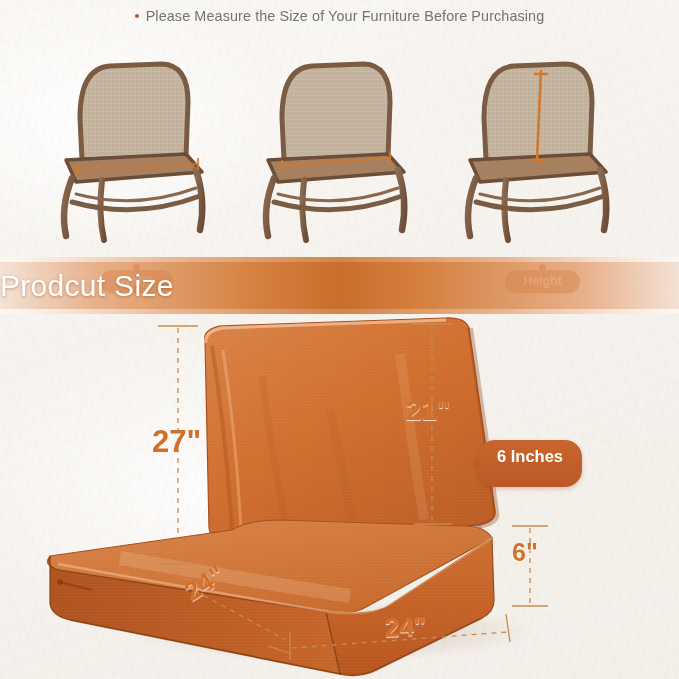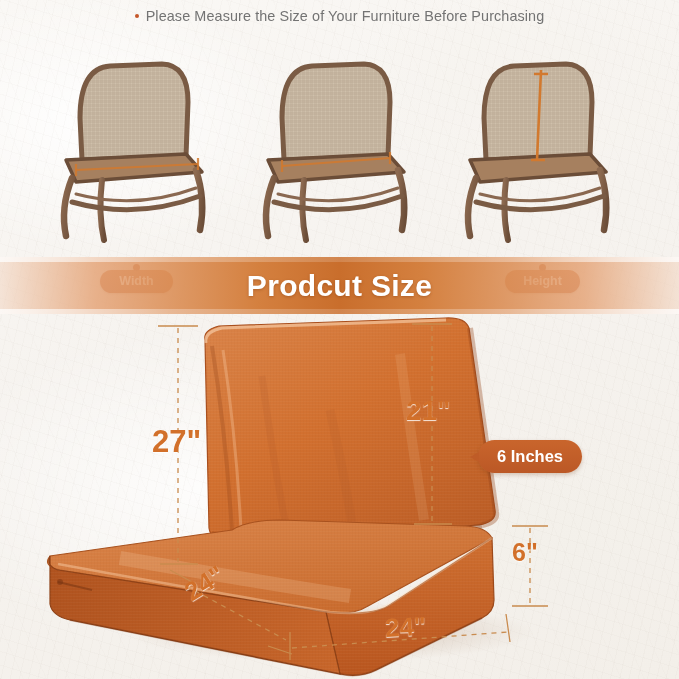--- a/index.html
+++ b/index.html
@@ -84,22 +84,22 @@
     background:linear-gradient(90deg,
       rgba(255,255,255,.75) 0%, rgba(255,255,255,.3) 25%,
       rgba(255,255,255,.16) 50%, rgba(255,255,255,.3) 75%,
       rgba(255,255,255,.75) 100%);
   }
   .banner .strip.top{top:0;}
   .banner .strip.bot{bottom:0;}
   .banner-title{
     position:absolute;left:0;right:0;top:50%;
     transform:translateY(-50%);
-    text-align:center;color:#fff;
-    font-size:30px;font-weight:bold;letter-spacing:.3px;
+    color:#fff;
+    font-size:30px;font-weight:normal;letter-spacing:.3px;
     text-shadow:0 1px 3px rgba(130,60,15,.45);
   }
 
   
   .product{position:absolute;left:0;top:314px;width:679px;height:365px;}
   .product svg{display:block;width:679px;height:365px;}
 
   
   .dim{
     position:absolute;
@@ -109,21 +109,21 @@
   }
   .dim-27{left:152px;top:424px;font-size:31px;}
   .dim-21{left:406px;top:395px;font-size:28px;}
   .dim-6{left:512px;top:538px;font-size:25px;}
   .dim-24b{left:385px;top:612px;font-size:26px;transform:rotate(-3deg);}
   .dim-24d{left:184px;top:568px;font-size:26px;transform:rotate(-32deg);}
 
   
   .callout{
     position:absolute;left:478px;top:440px;
-    height:33px;line-height:33px;padding:0 19px;
+    height:47px;line-height:33px;padding:0 19px;
     border-radius:17px;
     background:linear-gradient(180deg,#c9652c 0%,#bb5826 100%);
     color:#fff;font-size:16.5px;font-weight:bold;white-space:nowrap;
     box-shadow:0 2px 4px rgba(120,60,20,.25);
   }
   .callout .arrow{
     position:absolute;left:-8px;top:50%;margin-top:-5px;
     width:0;height:0;
     border-top:5px solid transparent;
     border-bottom:5px solid transparent;

